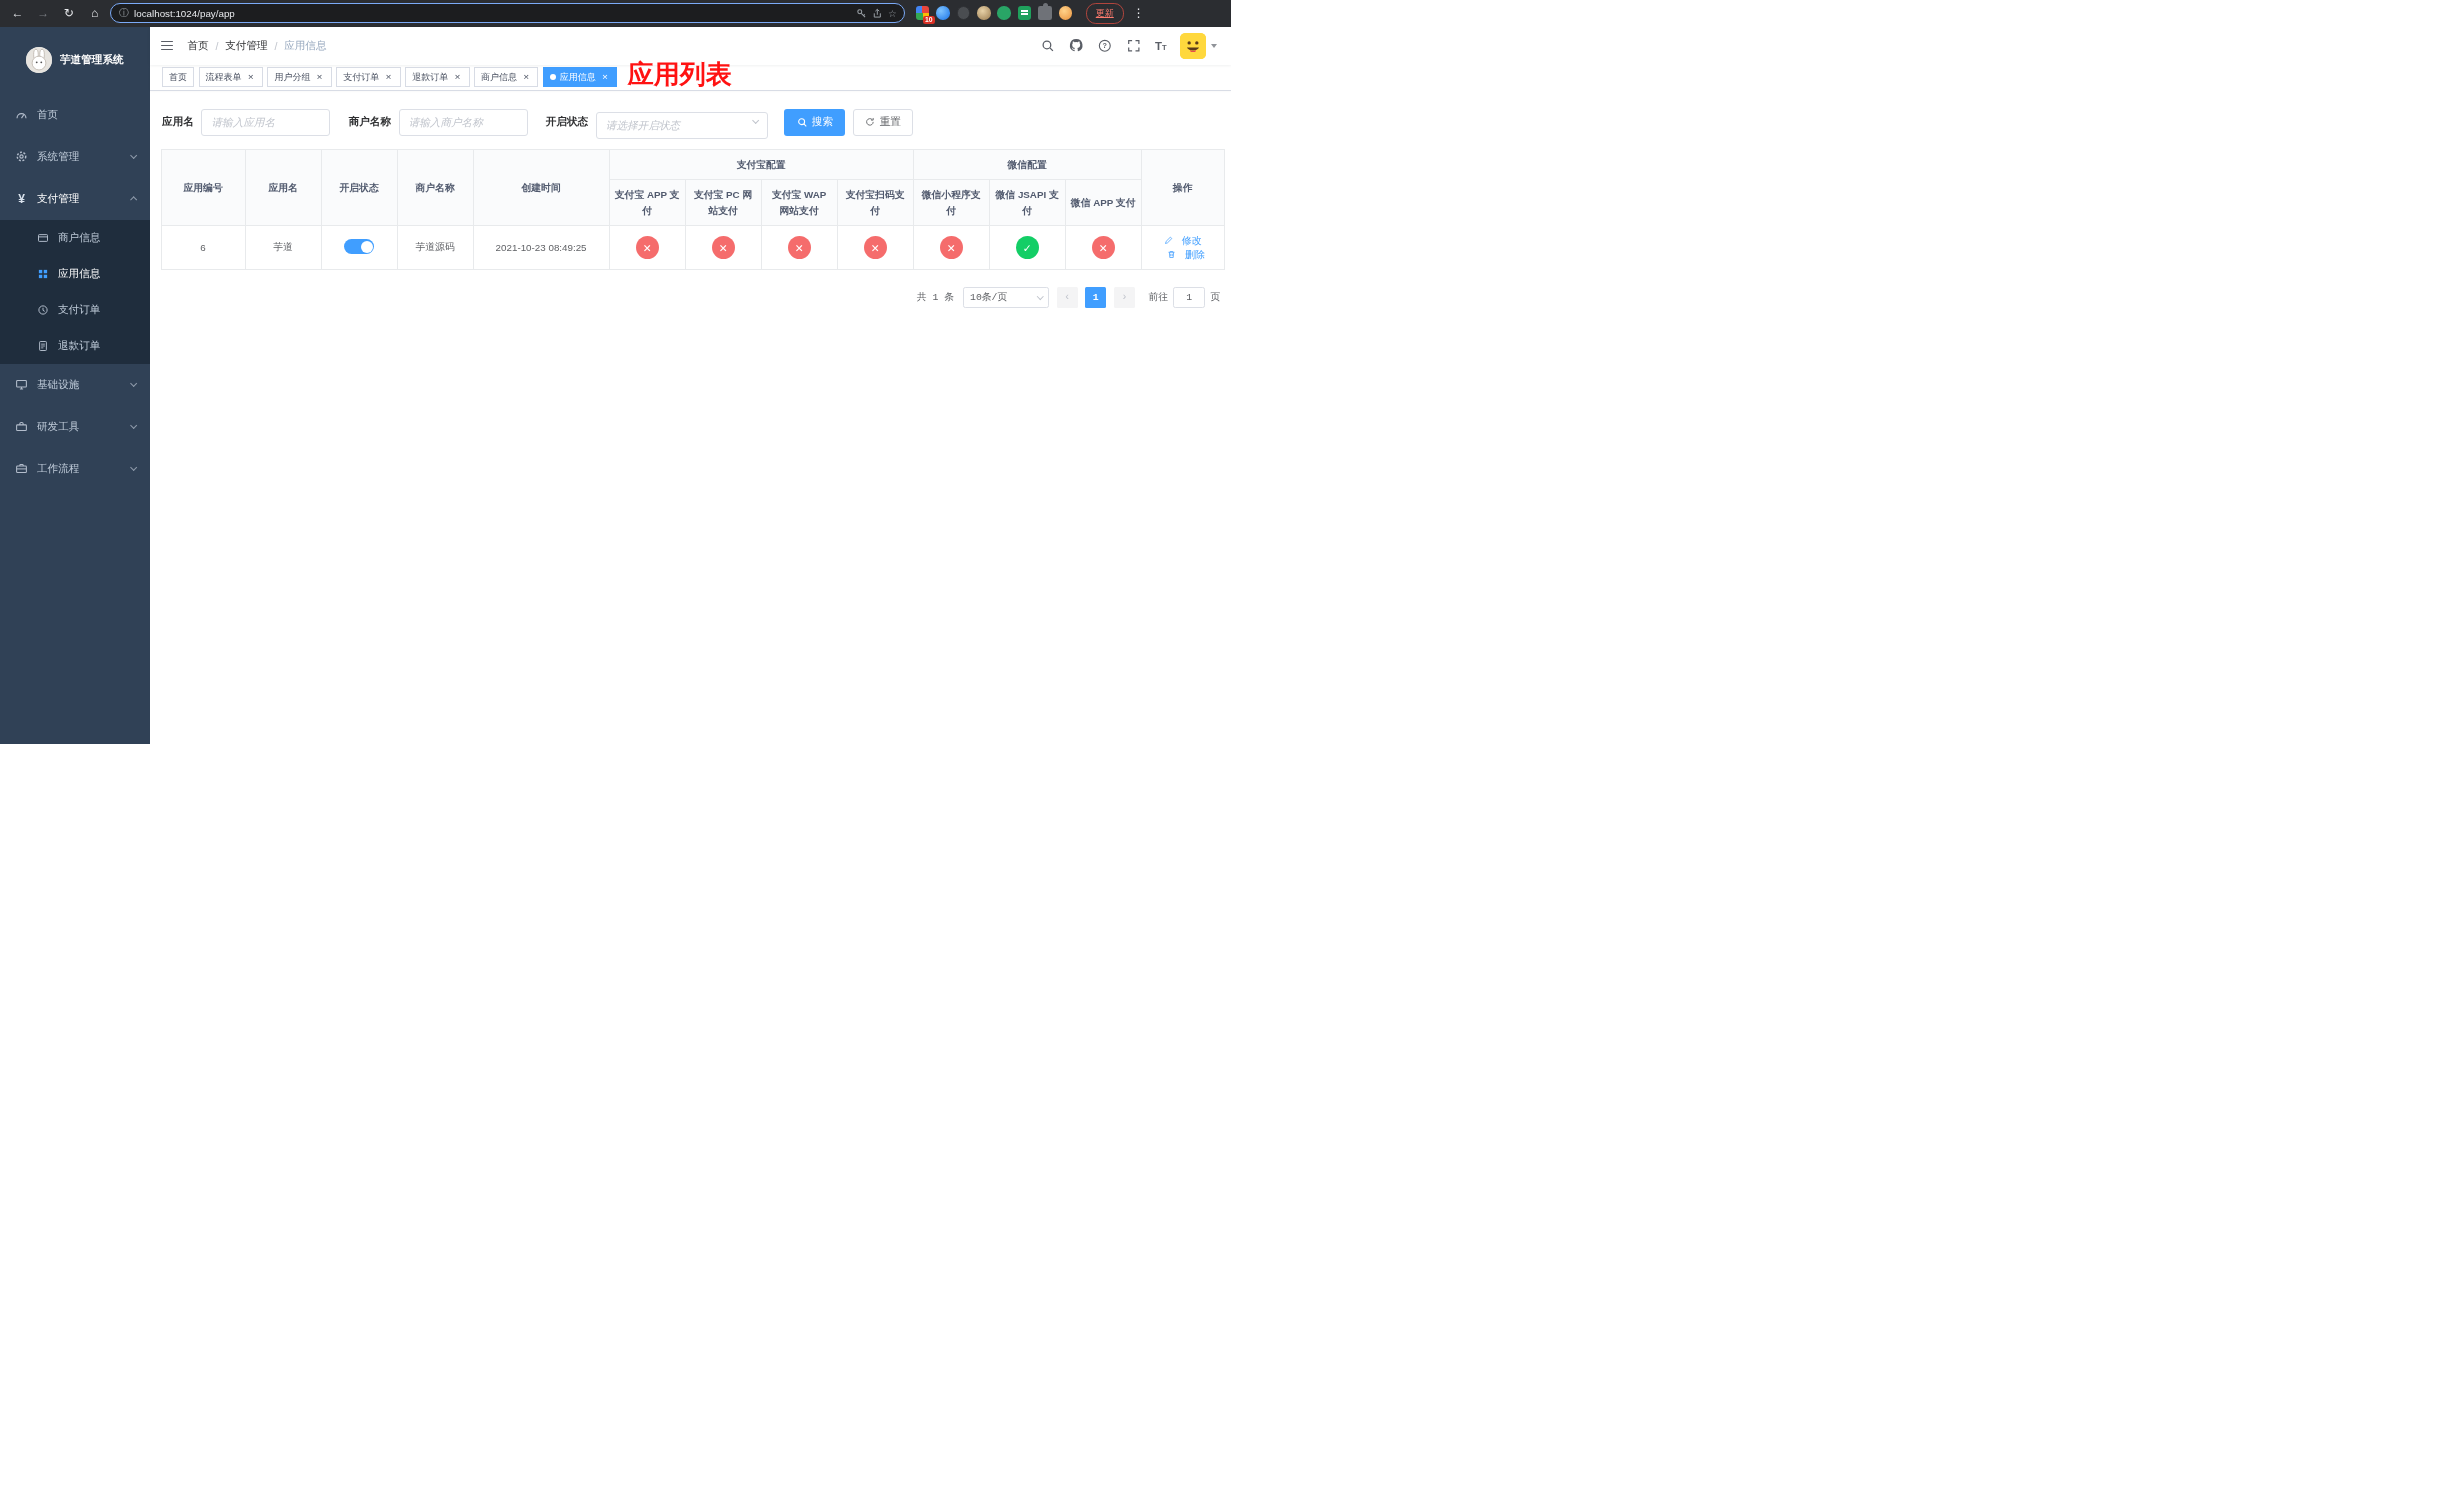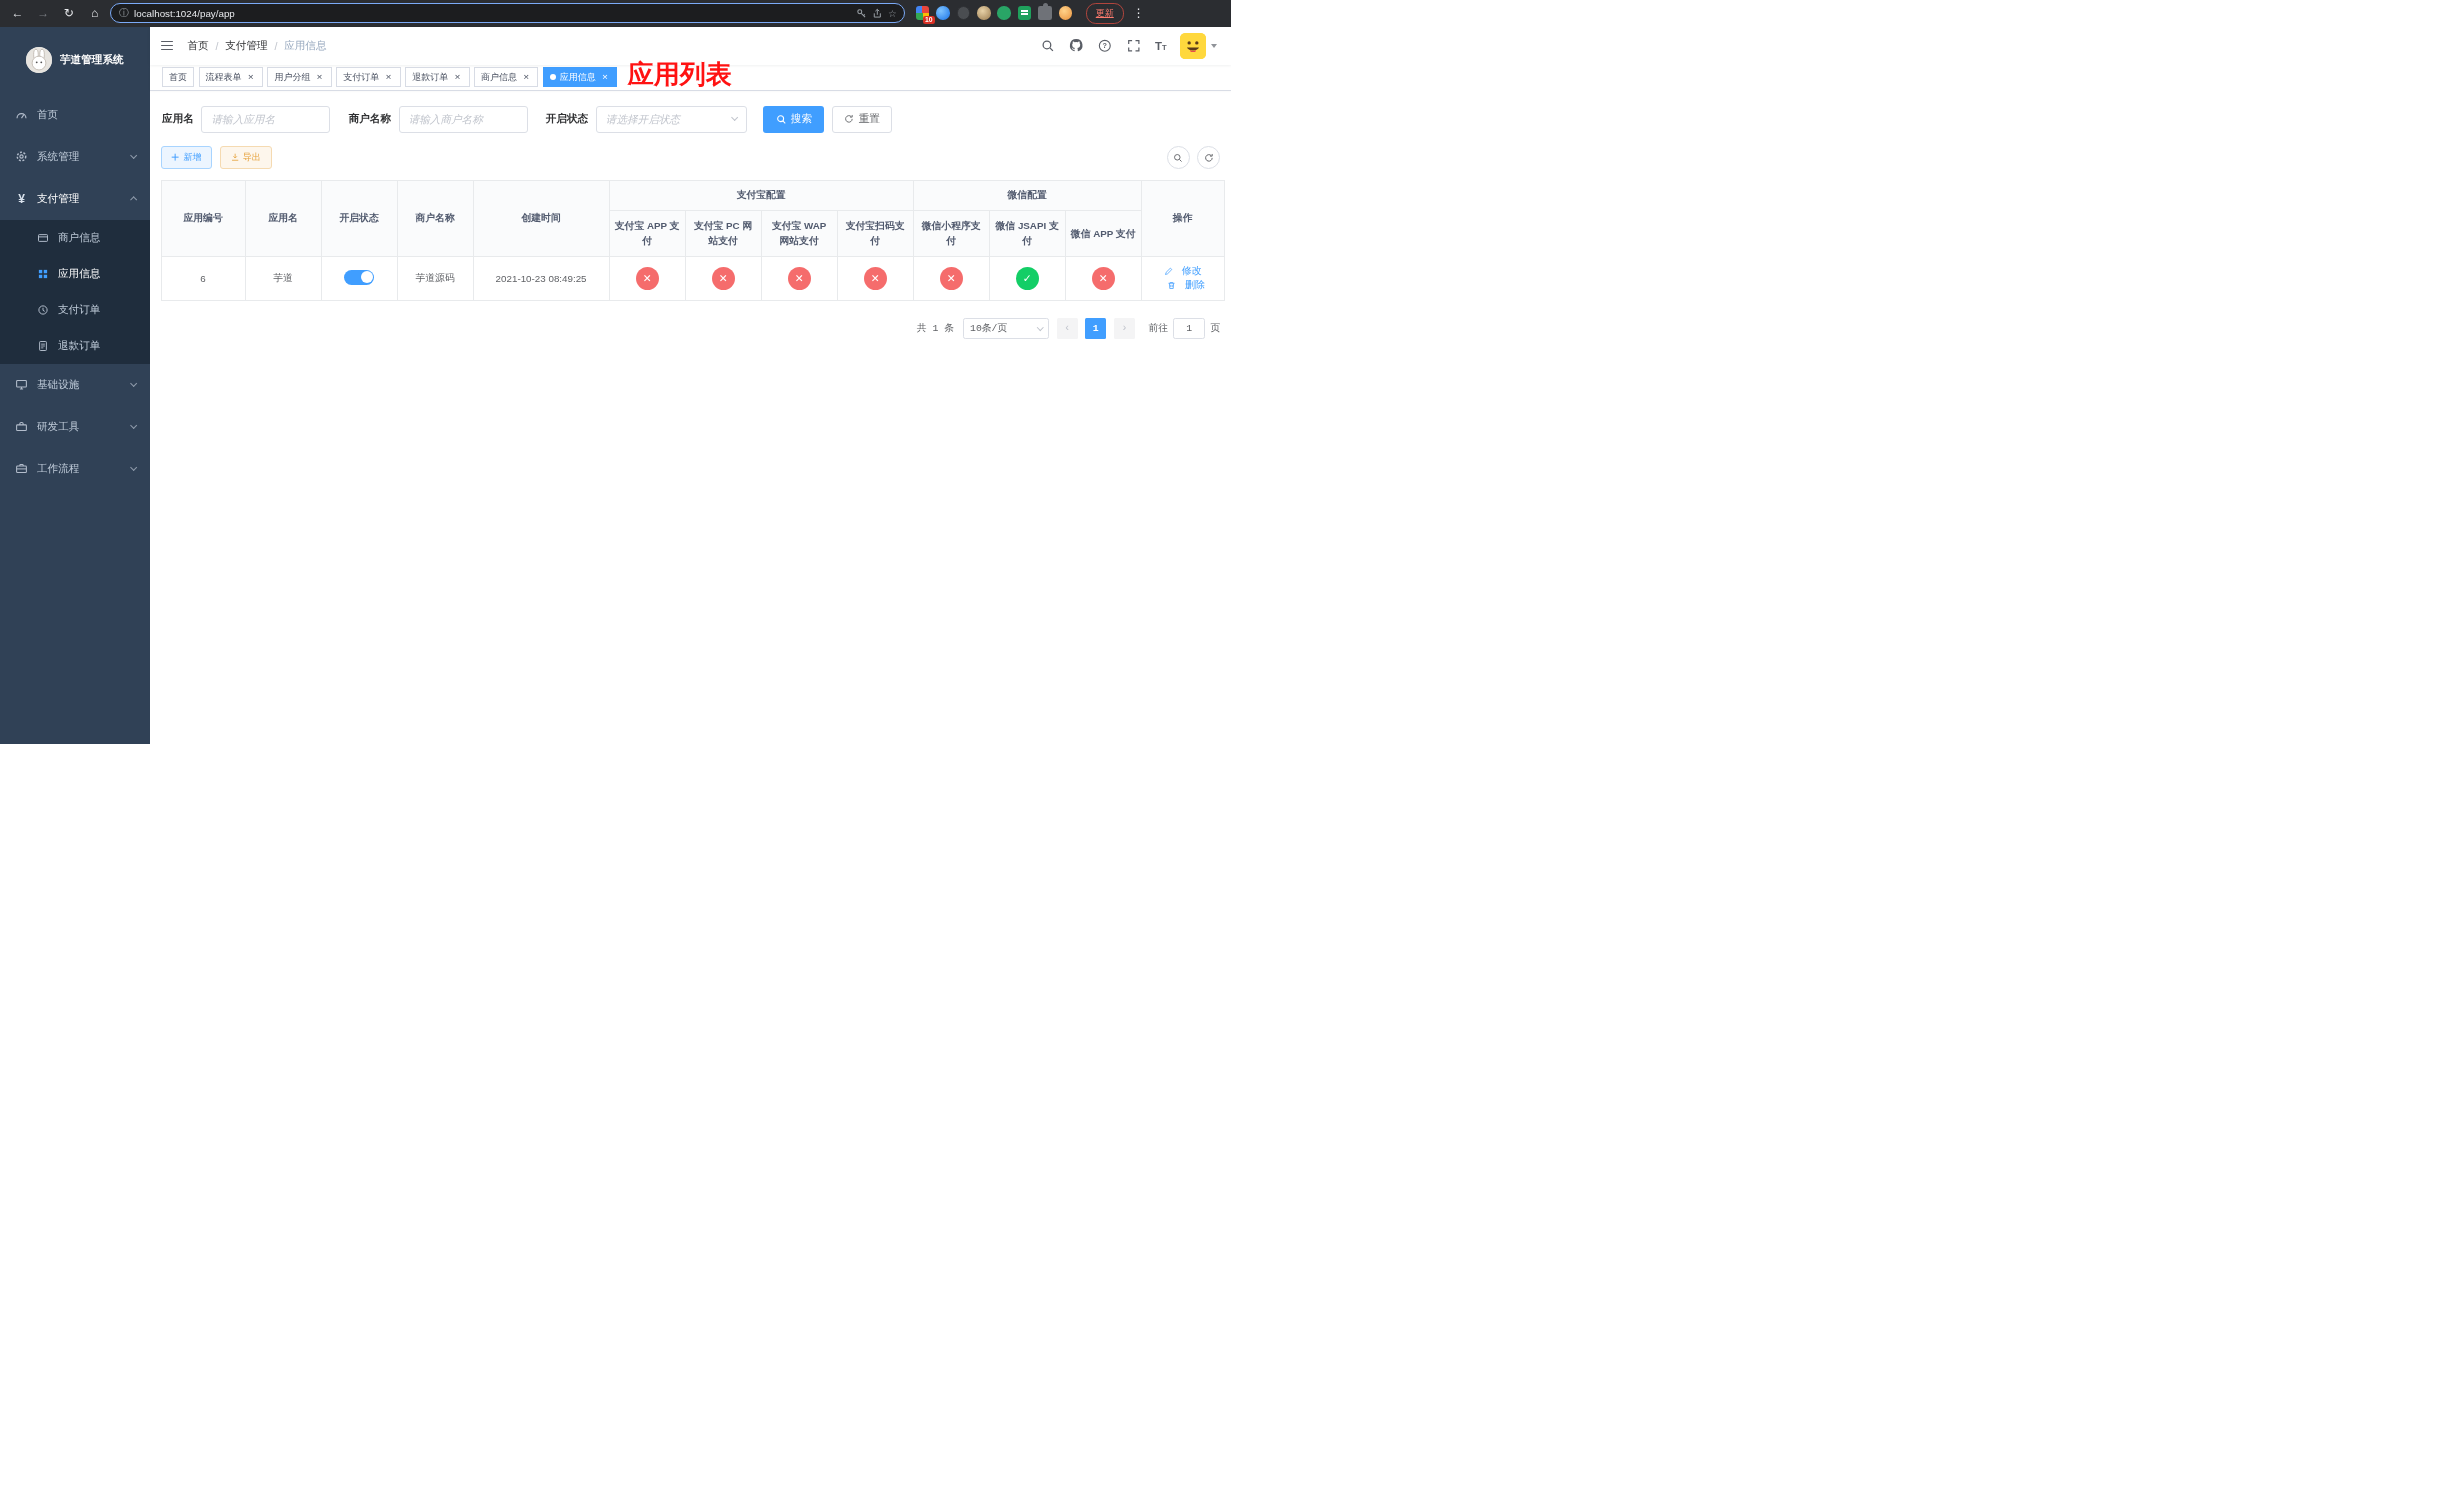--- a/index.html
+++ b/index.html
@@ -76,21 +76,21 @@
   
   .annotation { position:absolute; top:30px; left:49%; transform:translateX(-50%); color:#ff1212; font-size:26px; font-weight:700; z-index:5; font-family:"Liberation Sans","DejaVu Sans",sans-serif; }
 
   
   .content { padding:15px 10.6px; flex:1; }
   .filter-row { display:flex; align-items:center; gap:7.6px; flex-wrap:nowrap; }
   .f-label { font-size:10.6px; font-weight:700; color:#303133; white-space:nowrap; margin-left:10.6px; }
   .f-label:first-child { margin-left:1.5px; }
   .t-input { height:27px; border:0.8px solid #dcdfe6; border-radius:3px; padding:0 9px; font-size:10.6px; color:#606266; outline:none; font-family:inherit; background:#fff;font-style:italic; }
   .t-input::placeholder { color:#c0c4cc; }
-  .w170 { width:129px; } .w190 { width:151px; }
+  .w170 { width:129px; } .w190 { width:172px;margin-top:6px; }
   .f-select { position:relative; display:flex; align-items:center; }
   .f-select .sel-caret { position:absolute; right:9px; width:5.3px; height:5.3px; border-right:1px solid #c0c4cc; border-bottom:1px solid #c0c4cc; transform:rotate(45deg); margin-top:-2.3px; pointer-events:none; }
   .btn { height:27px; border-radius:3px; border:0.8px solid transparent; display:inline-flex; align-items:center; gap:4.5px; padding:0 11.4px; font-size:10.6px; cursor:pointer; font-family:inherit; }
   .btn-primary { background:#409EFF; color:#fff; margin-left:9px; }
   .btn-plain { background:#fff; border-color:#dcdfe6; color:#606266; }
 
   .toolbar-row { margin-top:13.6px; display:flex; align-items:center; }
   .btn-sm { height:23px; font-size:9px; padding:0 9.8px; border-radius:3px; display:inline-flex; align-items:center; gap:3.8px; cursor:pointer; border:0.8px solid; font-family:inherit; }
   .btn-add { background:#ecf5ff; border-color:#a8d4ff; color:#409EFF; }
   .btn-export { background:#fdf6ec; border-color:#f5dab1; color:#e6a23c; margin-left:7.6px; }
@@ -388,47 +388,20 @@
           <span>搜索</span>
         </button>
         <button class="btn btn-plain">
           <svg width="9.8" height="9.8" viewBox="0 0 12 12">
               <path d="M10 6a4 4 0 1 1-1.2-2.85M10 1.2v2.6H7.4" stroke="#606266" fill="none" stroke-width="1.1"></path>
             </svg>
           <span>重置</span>
         </button>
       </div>
 
-      <div class="toolbar-row">
-        <button class="btn-sm btn-add">
-          <svg width="8.3" height="8.3" viewBox="0 0 12 12">
-              <path d="M6 1v10M1 6h10" stroke="#409EFF" stroke-width="1.4"></path>
-            </svg>
-          <span>新增</span>
-        </button>
-        <button class="btn-sm btn-export">
-          <svg width="8.3" height="8.3" viewBox="0 0 12 12">
-              <path d="M6 1v6M3.5 4.8L6 7.3l2.5-2.5M1.5 10.5h9" stroke="#e6a23c" fill="none" stroke-width="1.2"></path>
-            </svg>
-          <span>导出</span>
-        </button>
-        <span class="tb-right">
-          <span class="circle-btn">
-            <svg width="9.8" height="9.8" viewBox="0 0 16 16">
-                <circle cx="7" cy="7" r="4.5" fill="none" stroke="#606266" stroke-width="1.5"></circle>
-                <line x1="10.5" y1="10.5" x2="14" y2="14" stroke="#606266" stroke-width="1.5"></line>
-              </svg>
-          </span>
-          <span class="circle-btn">
-            <svg width="9.8" height="9.8" viewBox="0 0 12 12">
-                <path d="M10 6a4 4 0 1 1-1.2-2.85M10 1.2v2.6H7.4" stroke="#606266" fill="none" stroke-width="1.2"></path>
-              </svg>
-          </span>
-        </span>
-      </div>
 
       <table class="grid">
         <colgroup>
           <col style="width:84px">
             <col style="width:76px">
             <col style="width:76px">
             <col style="width:76px">
             <col style="width:136px">
           <col style="width:76px">
             <col style="width:76px">

